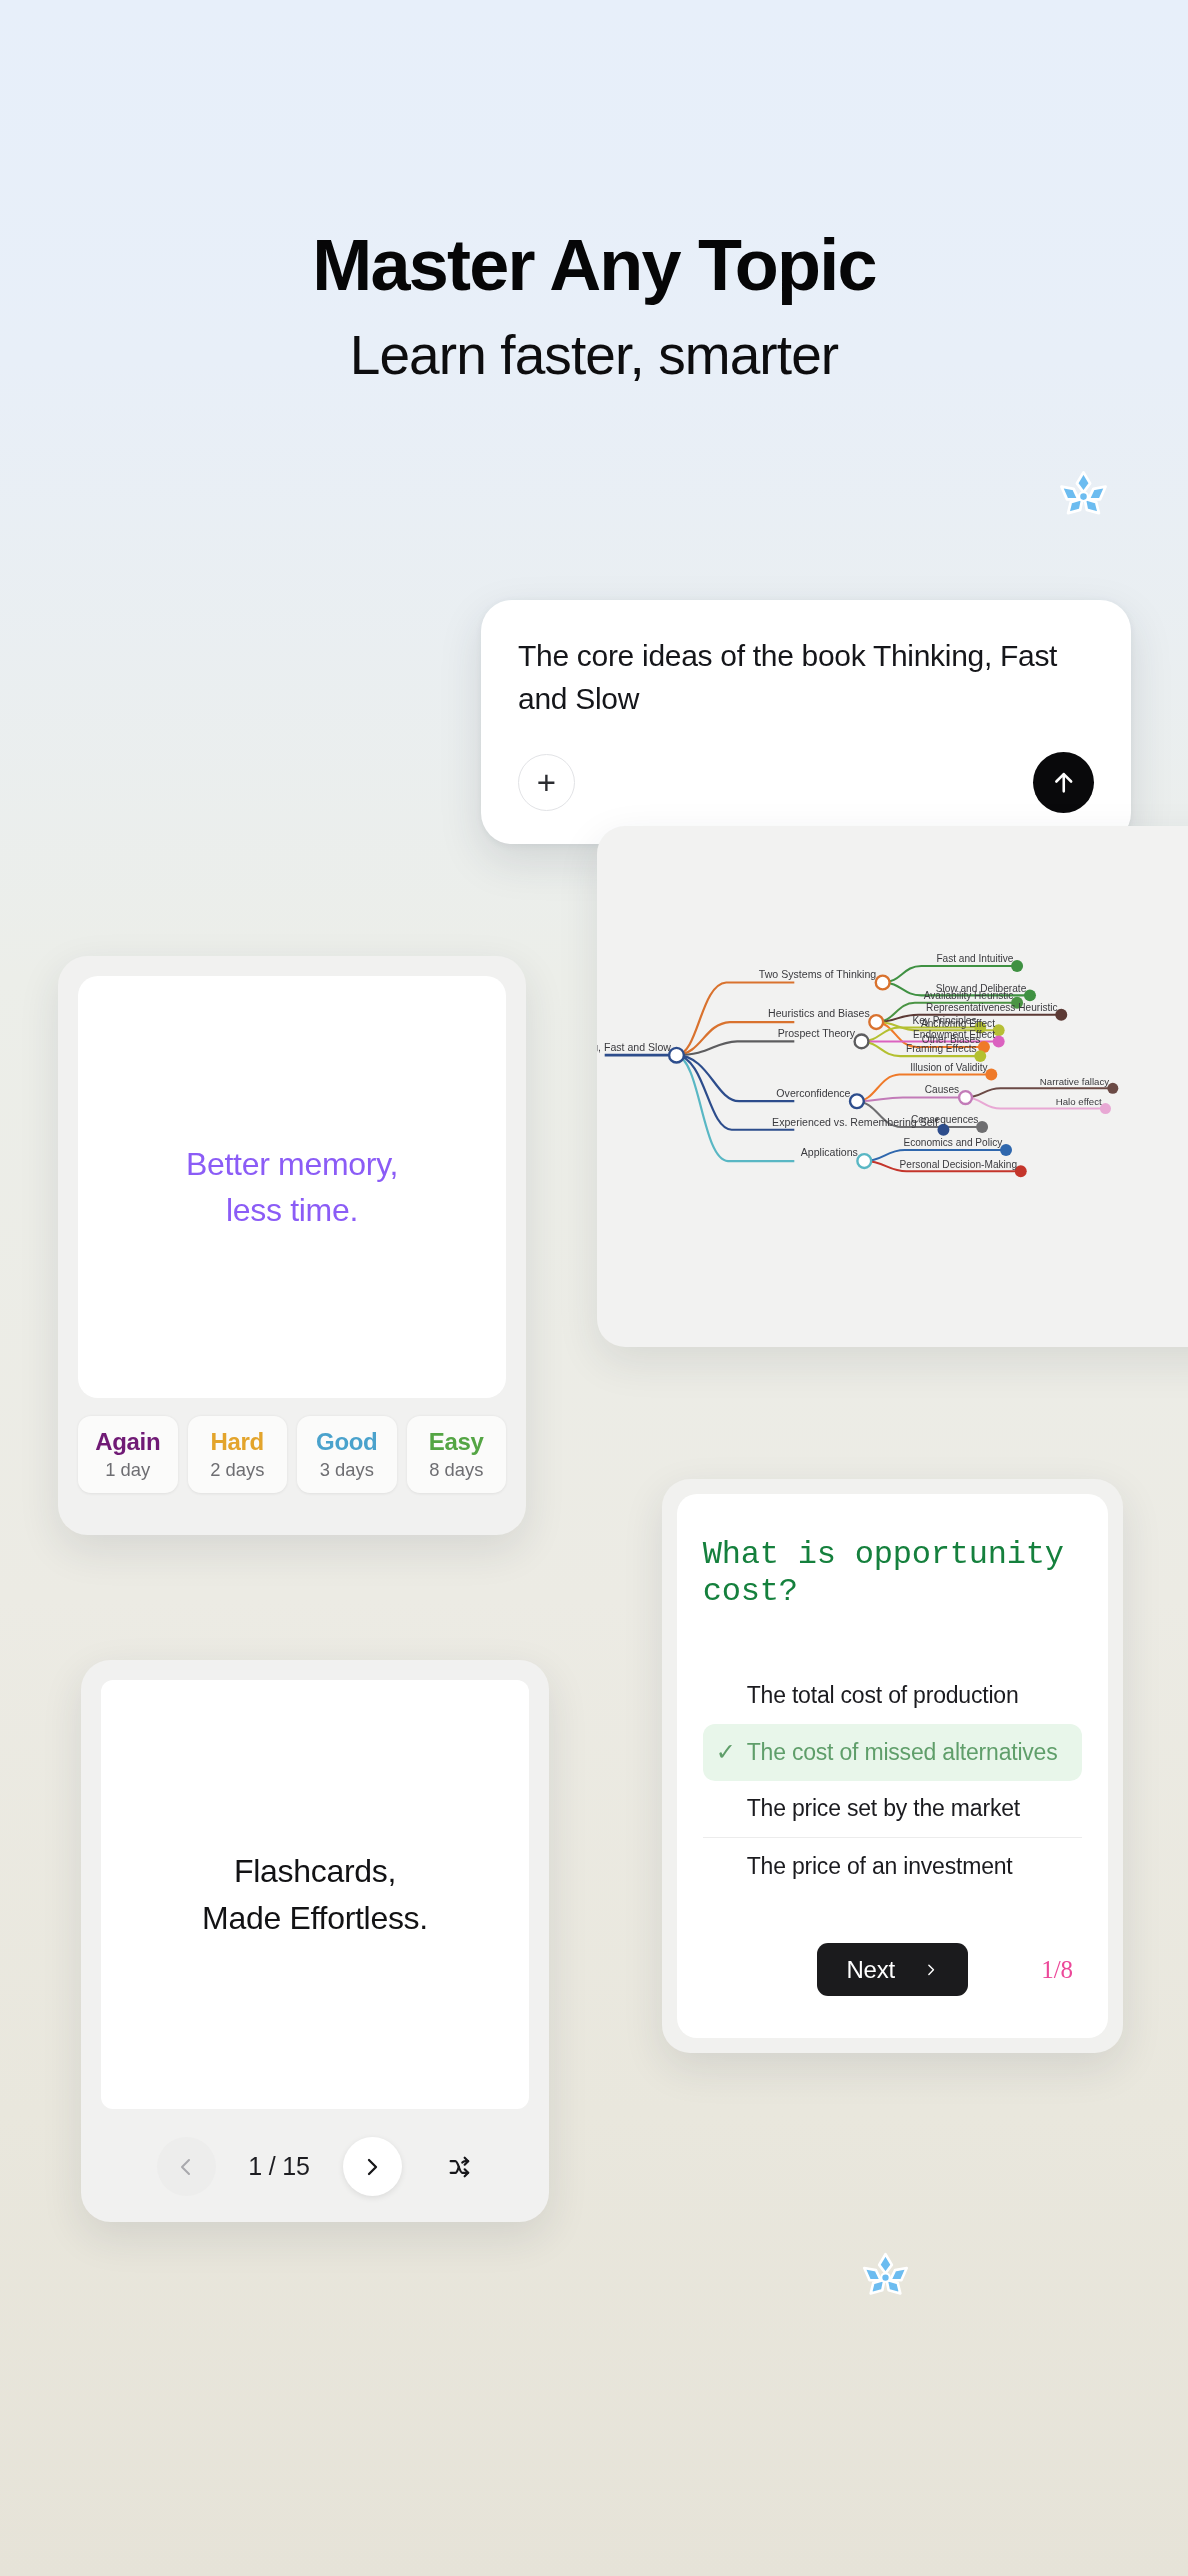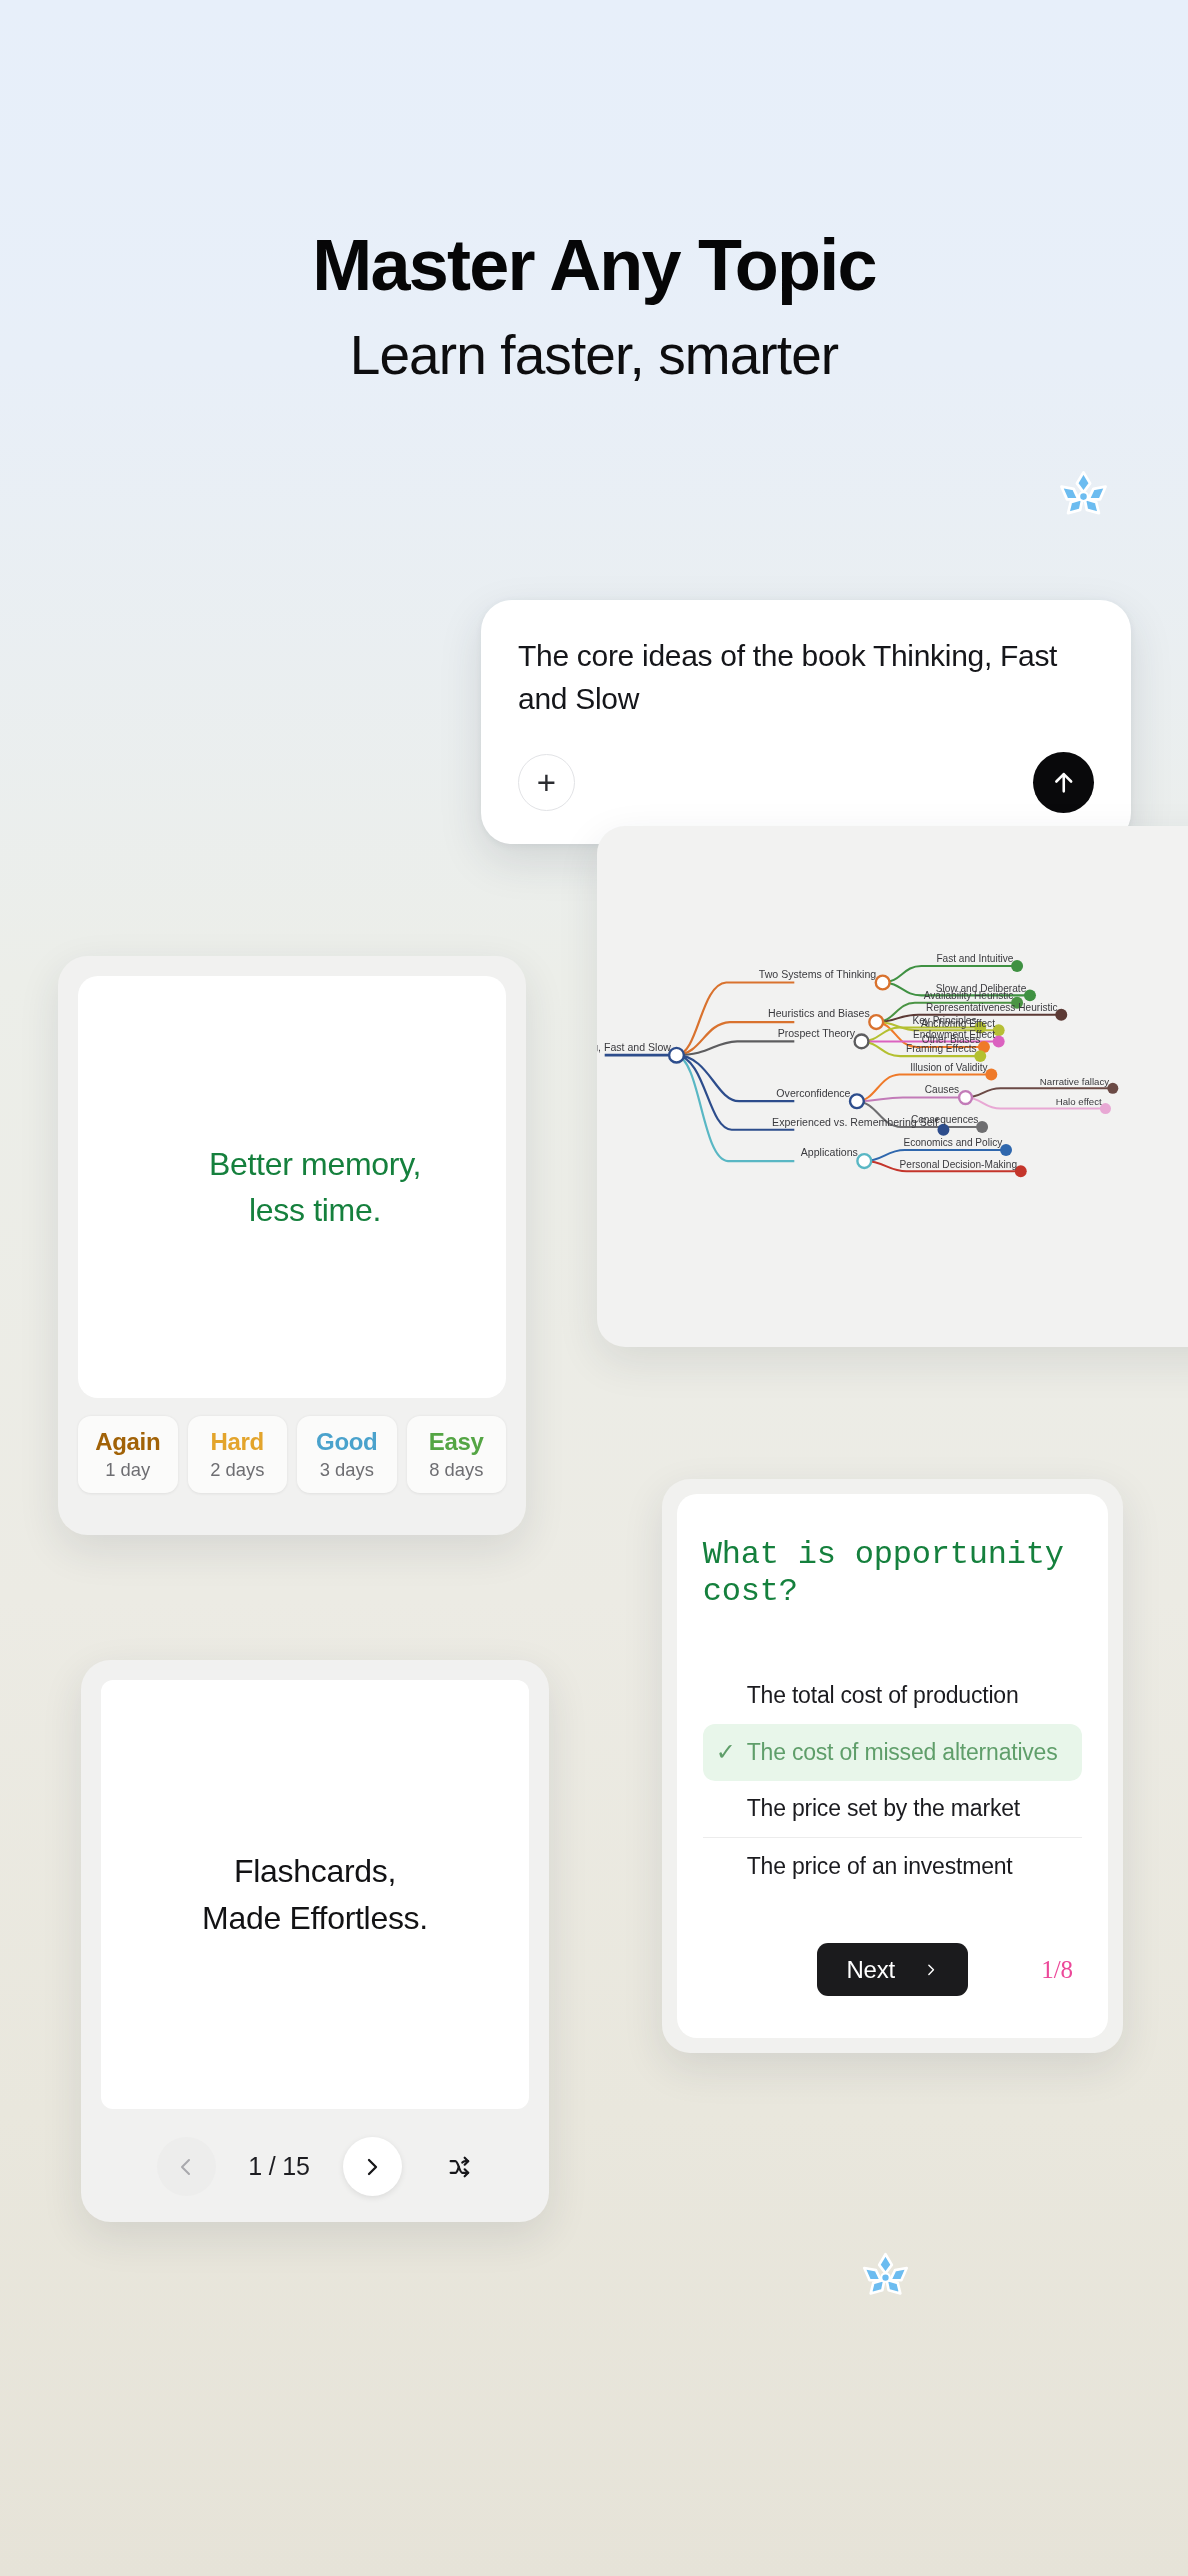--- a/index.html
+++ b/index.html
@@ -65,21 +65,21 @@
     position:absolute; left:58px; top:956px; width:468px; height:579px;
     background:#f1f1f0; border-radius:29.5px;
     box-shadow:0 14.7px 41px rgba(40,45,60,.11);
     padding:20px;
   }
   #review-card .face {
     width:100%; height:422px; background:#fff; border-radius:20px;
     display:flex; align-items:center; justify-content:center;
     text-align:center;
   }
-  #review-card .face span { font-size:32px; line-height:1.45; color:#15803d; letter-spacing:-0.3px;margin-left:23px; }
+  #review-card .face span { font-size:32px; line-height:1.45; color:#8b5cf6; letter-spacing:-0.3px; }
   .grade-row { display:flex; gap:10px; margin-top:18.4px; }
   .grade-btn {
     flex:1; height:77px; background:#fbfbfa; border-radius:13px;
     box-shadow:0 0.9px 2.8px rgba(0,0,0,.07);
     display:flex; flex-direction:column; align-items:center; justify-content:center; gap:2.8px;
   }
   .grade-btn .g-label { font-size:24px; font-weight:bold; letter-spacing:-0.3px; }
   .grade-btn .g-sub { font-size:18.4px; color:#6e6e72; }
 
   
@@ -282,21 +282,21 @@
 
 <div id="review-card">
   <div class="face">
     <span>
       <span>Better memory,</span><br>
       <span>less time.</span>
     </span>
   </div>
   <div class="grade-row">
     <div class="grade-btn">
-      <div class="g-label" style="color: #a16207;">Again</div>
+      <div class="g-label" style="color: #701a75;">Again</div>
       <div class="g-sub">1 day</div>
     </div>
     <div class="grade-btn">
       <div class="g-label" style="color: rgb(227, 164, 43);">Hard</div>
       <div class="g-sub">2 days</div>
     </div>
     <div class="grade-btn">
       <div class="g-label" style="color: rgb(74, 162, 204);">Good</div>
       <div class="g-sub">3 days</div>
     </div>

